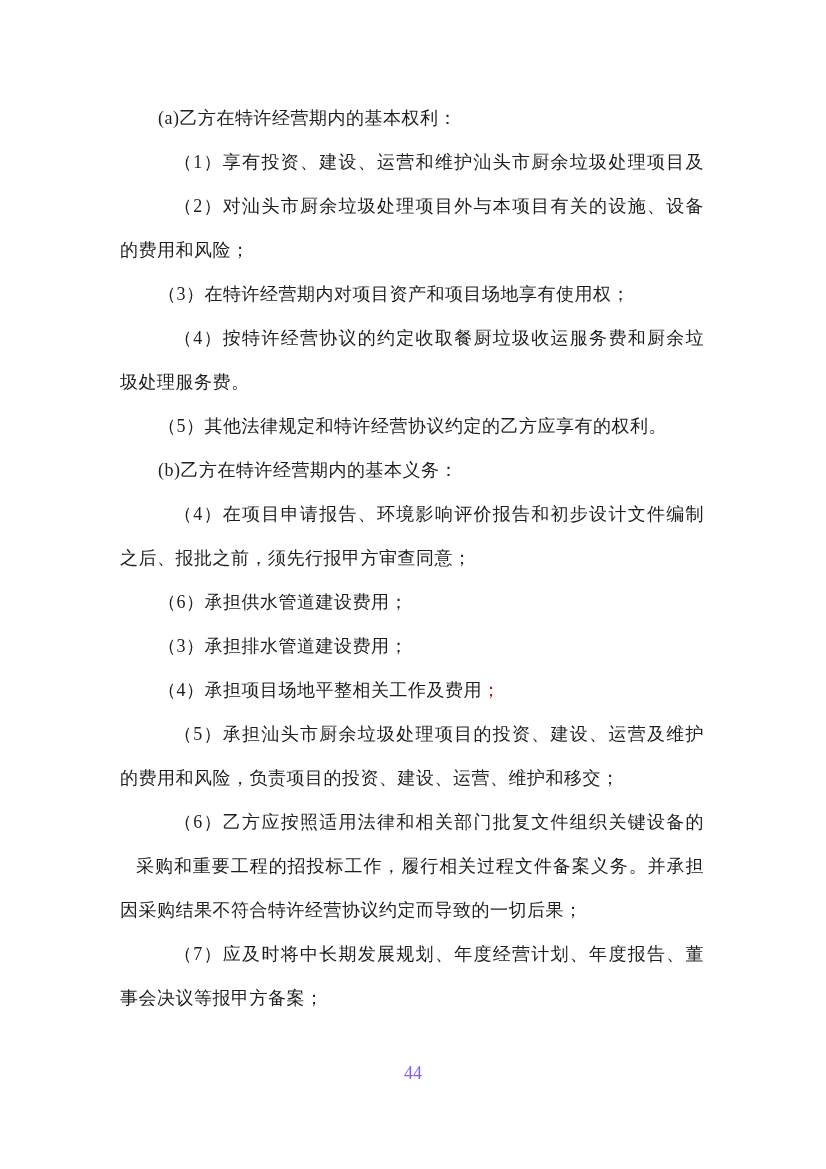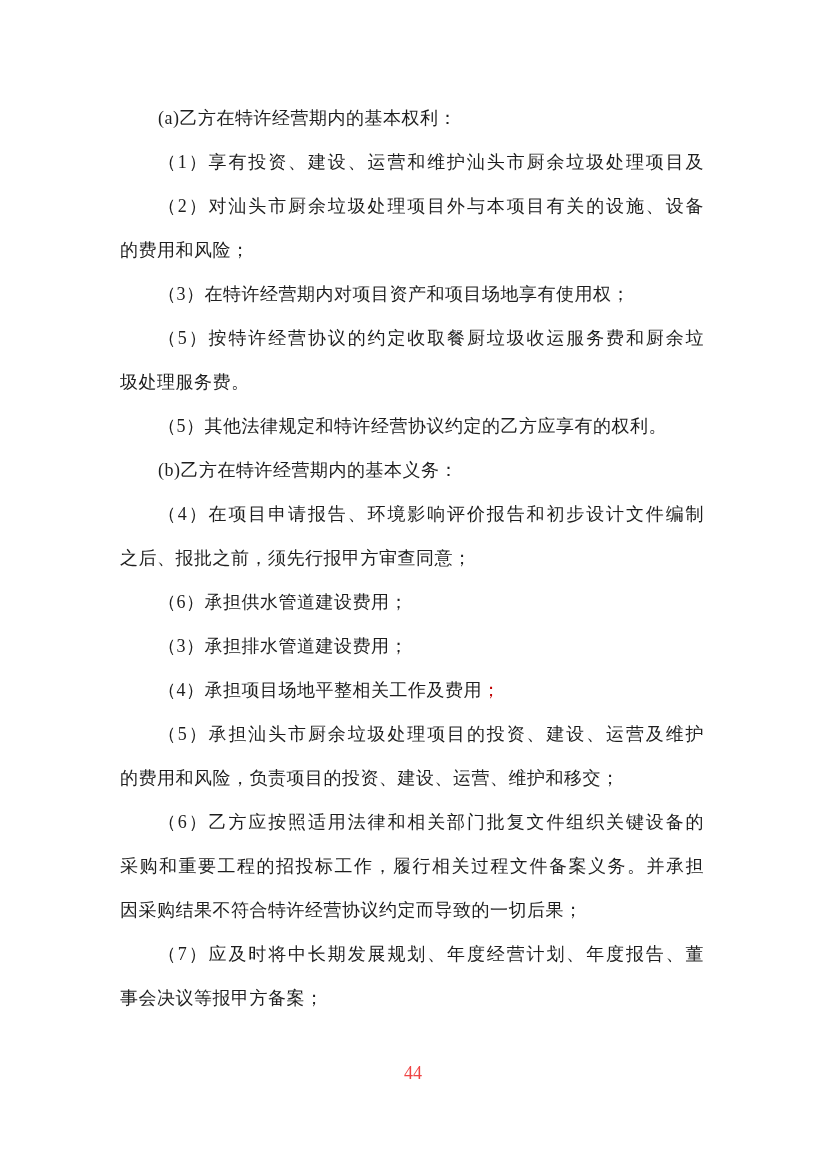--- a/index.html
+++ b/index.html
@@ -32,33 +32,34 @@
     height: 44px;
     line-height: 44px;
     white-space: nowrap;
     text-align: left;
     letter-spacing: 0.5px;
   }
   .text-line.fill {
     white-space: normal;
     text-align: justify;
     text-align-last: justify;
+    margin-left: 16px;
   }
   .text-line.first {
     text-indent: 38px;
   }
   .footer {
     position: absolute;
     top: 1060px;
     left: 0;
     width: 826px;
     text-align: center;
     font-size: 18px;
     line-height: 26px;
-    color: #ef4444;
+    color: #8b5cf6;
   }
 </style>
 </head>
 <body>
 
 <div class="page">
   <div class="doc-body" id="doc-body" style="color: rgb(30, 30, 30);">
       <div class="paragraph">
         <div class="text-line first"><span>(a)乙方在特许经营期内的基本权利：</span></div>
       </div>
@@ -66,21 +67,21 @@
         <div class="text-line fill first"><span>（1）享有投资、建设、运营和维护汕头市厨余垃圾处理项目及</span></div>
       </div>
       <div class="paragraph">
         <div class="text-line fill first"><span>（2）对汕头市厨余垃圾处理项目外与本项目有关的设施、设备</span></div>
         <div class="text-line"><span>的费用和风险；</span></div>
       </div>
       <div class="paragraph">
         <div class="text-line first"><span>（3）在特许经营期内对项目资产和项目场地享有使用权；</span></div>
       </div>
       <div class="paragraph">
-        <div class="text-line fill first"><span>（5）按特许经营协议的约定收取餐厨垃圾收运服务费和厨余垃</span></div>
+        <div class="text-line fill first"><span>（4）按特许经营协议的约定收取餐厨垃圾收运服务费和厨余垃</span></div>
         <div class="text-line"><span>圾处理服务费。</span></div>
       </div>
       <div class="paragraph">
         <div class="text-line first"><span>（5）其他法律规定和特许经营协议约定的乙方应享有的权利。</span></div>
       </div>
       <div class="paragraph">
         <div class="text-line first"><span>(b)乙方在特许经营期内的基本义务：</span></div>
       </div>
       <div class="paragraph">
         <div class="text-line fill first"><span>（4）在项目申请报告、环境影响评价报告和初步设计文件编制</span></div>

